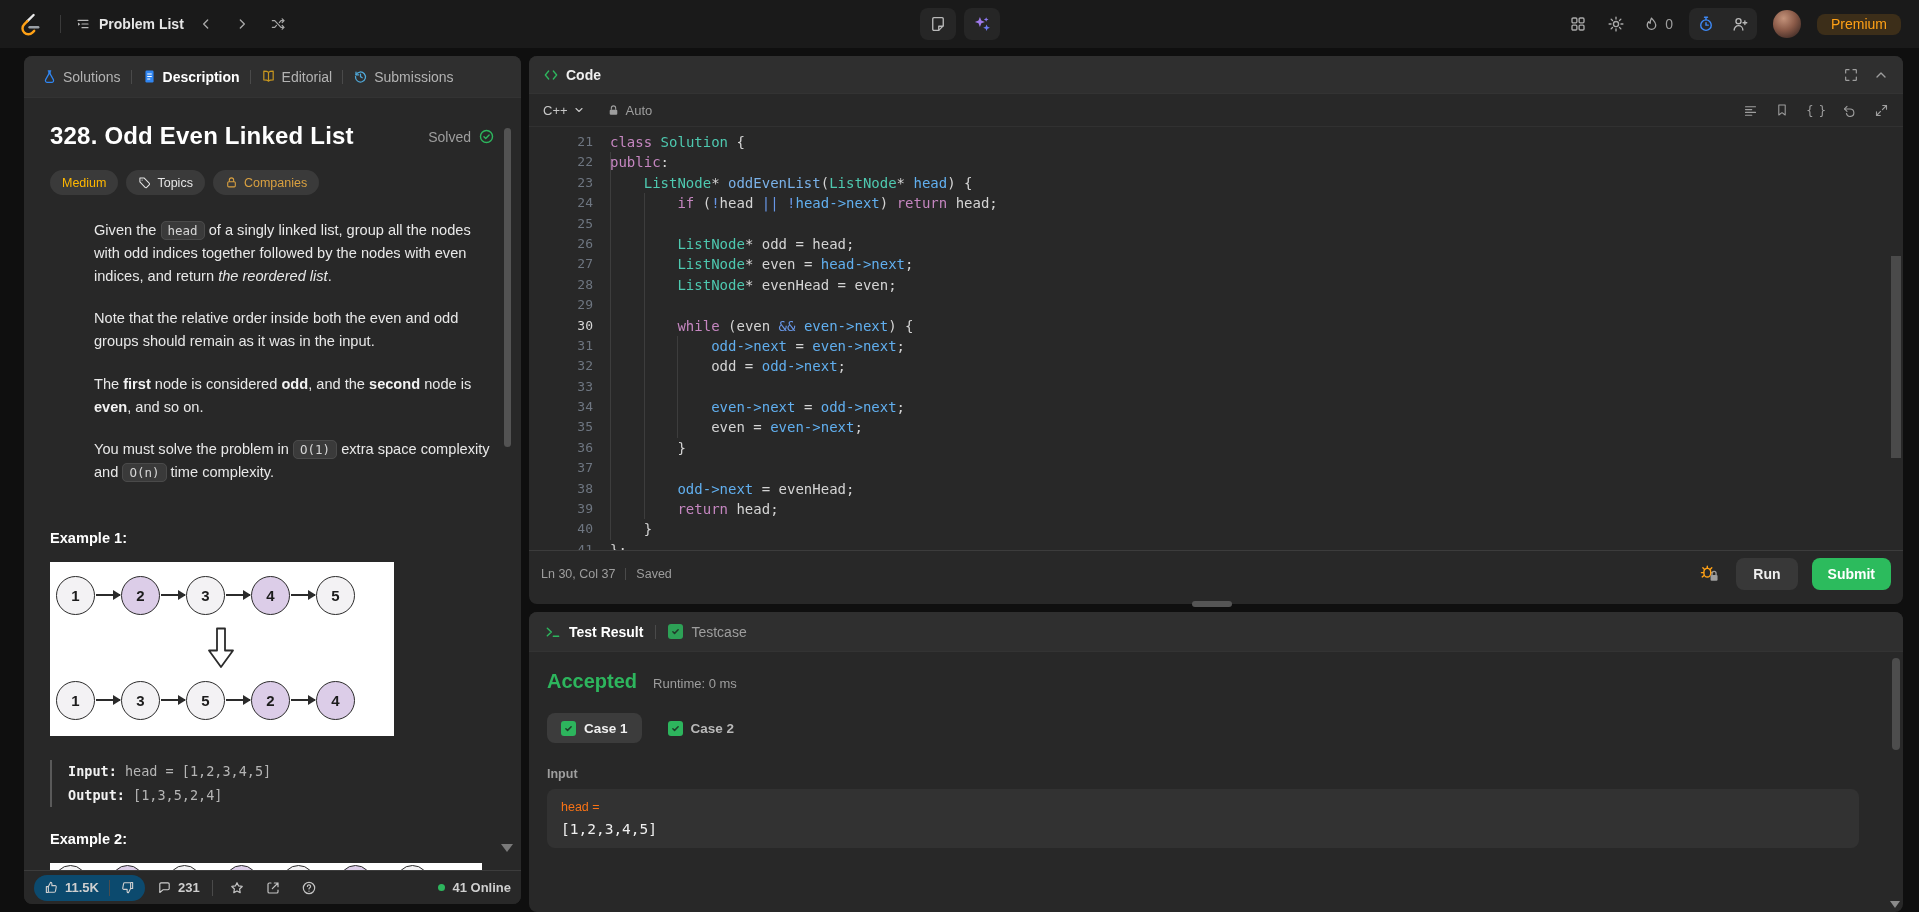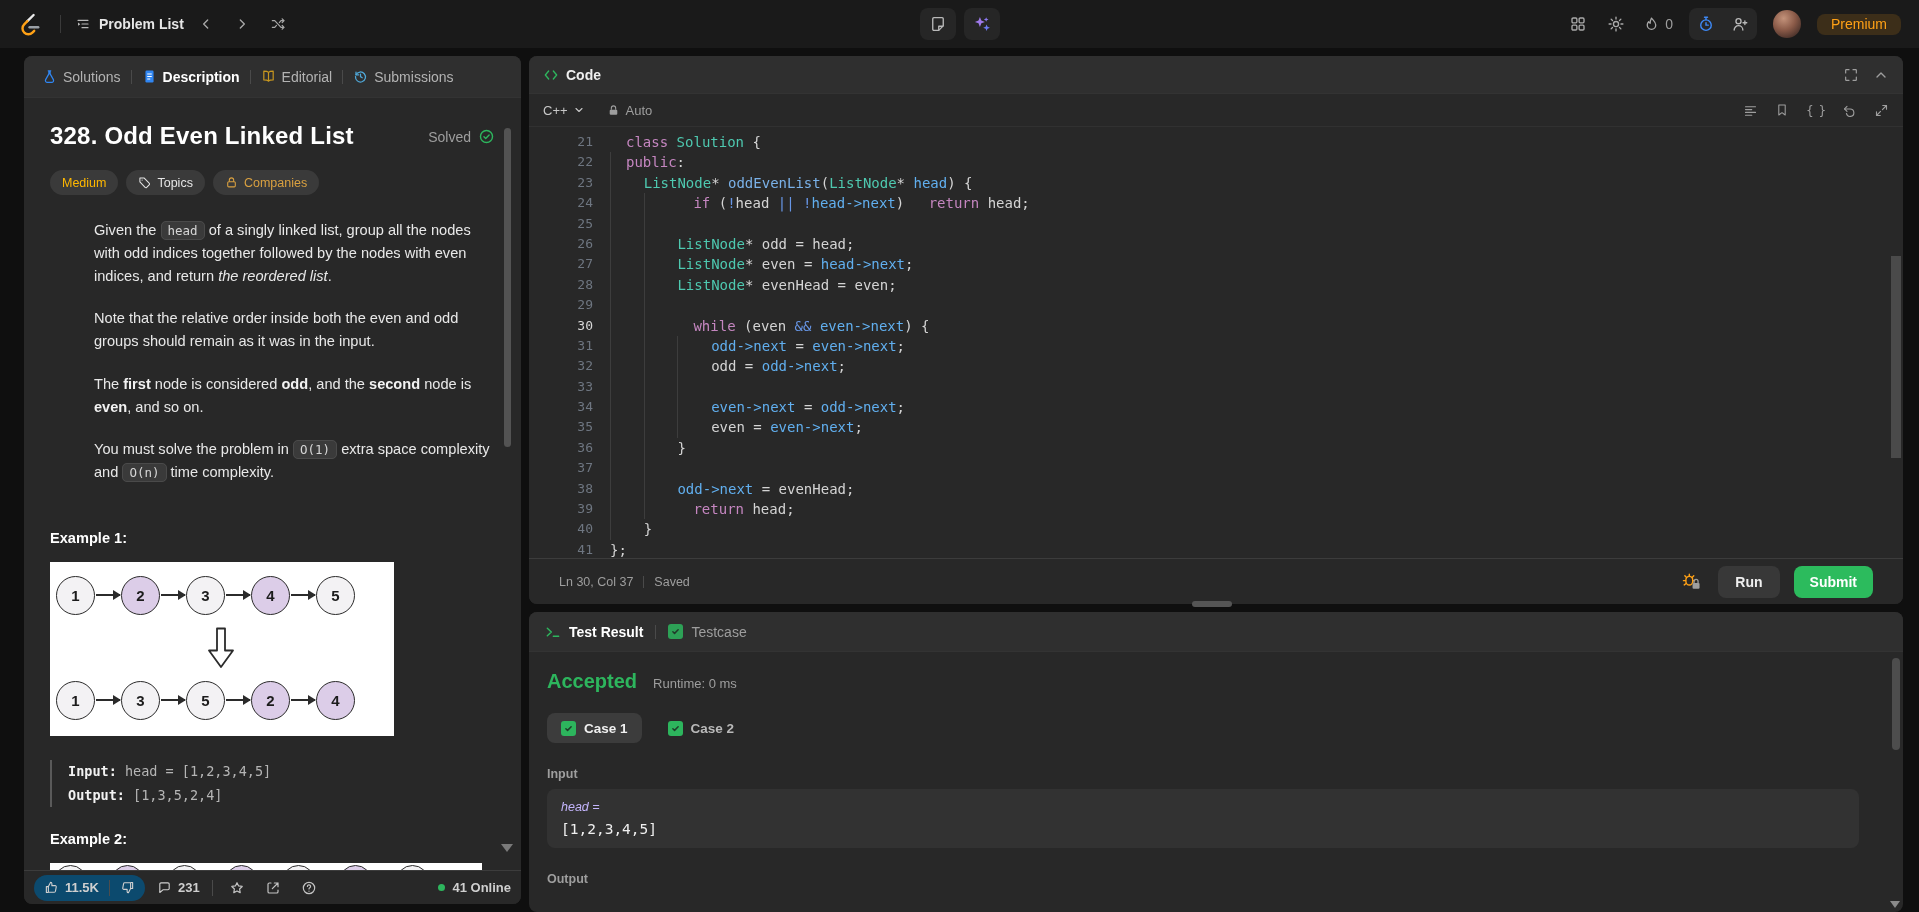--- a/index.html
+++ b/index.html
@@ -99,25 +99,25 @@
   .tb-right { margin-left:auto; display:flex; align-items:center; gap:17px; }
   .tb-right button { background:none; border:none; color:#9e9e9e; cursor:pointer; display:flex; align-items:center; }
   .braces-glyph::before { content:"{ }"; font-family:"DejaVu Sans Mono", monospace; font-size:12px; color:#9e9e9e; letter-spacing:-1px; }
 
   .editor { position:relative; height:431px; overflow:hidden; padding-top:5px; font-family:"DejaVu Sans Mono", monospace; font-size:14px; background:#282828; }
   .cl { display:flex; height:20.4px; line-height:20.4px;padding-left:24px; }
   .ln { width:40px; text-align:right; color:#6e7681; flex:0 0 auto; font-size:13px; }
   .ln.act { color:#d7d7d7; }
   .lt { position:relative; margin-left:17px; white-space:pre; color:#d4d4d4; }
   .lt i { position:absolute; top:0; width:1px; height:100%; background:#3d3d3d; }
-  .tk-p { color:#d4d4d4; } .tk-k { color:#C586C0;margin-left:16px; } .tk-t { color:#4EC9B0; }
+  .tk-p { color:#d4d4d4; } .tk-k { color:#C586C0; } .tk-t { color:#4EC9B0; }
   .tk-f { color:#7ab1e8; } .tk-m { color:#61AFEF; } .tk-o { color:#6796E6; }
   .ed-scroll-thumb { position:absolute; right:2px; top:200px; width:10px; height:202px; background:#4a4a4a; }
 
-  .code-status { position:absolute; left:0; bottom:0; width:100%; height:46px; border-top:1px solid #3c3c3c; display:flex; align-items:center; padding:0 30px; background:#282828; }
+  .code-status { position:absolute; left:0; bottom:8px; width:100%; height:46px; border-top:1px solid #3c3c3c; display:flex; align-items:center; padding:0 12px; background:#282828; }
   .cs-left { display:flex; align-items:center; gap:10px; color:#9e9e9e; font-size:12.5px; }
   .cs-div { width:1px; height:12px; background:#4a4a4a; }
   .cs-right { margin-left:auto; display:flex; align-items:center; gap:14px; }
   .btn-run { height:32px; padding:0 17px; background:#383838; color:#efefef; border:none; border-radius:8px; font-size:14px; font-weight:600; cursor:pointer; font-family:inherit; }
   .btn-submit { height:32px; padding:0 16px; background:#2CBB5D; color:#fff; border:none; border-radius:8px; font-size:14px; font-weight:600; cursor:pointer; font-family:inherit; }
   .debug-btn { background:none; border:none; cursor:pointer; display:flex; padding:2px; }
 
   
   .test-header { height:40px; background:#2f2f2f; display:flex; align-items:center; padding:0 16px; border-bottom:1px solid #333; }
   .t-tab { display:flex; align-items:center; gap:8px; background:none; border:none; cursor:pointer; font-family:inherit; font-size:14px; }
@@ -125,21 +125,21 @@
   .t-tab .lbl-idle { color:#9e9e9e; }
   .test-content { padding:18px 18px 0 18px; }
   .verdict-row { display:flex; align-items:baseline; gap:16px; }
   .verdict { font-size:20px; font-weight:600; color:#2DB55D; }
   .runtime { font-size:13px; color:#9e9e9e; }
   .cases { display:flex; align-items:center; gap:12px; margin-top:20px; }
   .case { display:flex; align-items:center; gap:8px; height:30px; padding:0 14px; border-radius:8px; background:none; border:none; color:#b9b9b9; font-size:13.5px; font-weight:600; cursor:pointer; font-family:inherit; }
   .case.active { background:#3c3c3c; color:#f0f0f0; }
   .io-label { margin-top:24px; font-size:12.5px; color:#9e9e9e; font-weight:600; }
   .input-box { margin-top:8px; margin-right:26px; background:#323232; border-radius:8px; padding:11px 14px; }
-  .input-var { font-size:12.5px; color:#c4b5fd;font-style:italic; }
+  .input-var { font-size:12.5px; color:#f97316; }
   .input-val { margin-top:7px; font-family:"DejaVu Sans Mono", monospace; font-size:14.5px; color:#f0f0f0; }
   .ts-thumb { position:absolute; right:3px; top:46px; width:8px; height:92px; background:#4d4d4d; border-radius:4px; }
   .ts-down { position:absolute; right:3px; bottom:4px; width:0; height:0; border-left:5px solid transparent; border-right:5px solid transparent; border-top:7px solid #8a8a8a; }
 
   .check-sq { width:15px; height:15px; border-radius:3px; background:#2DB55D; display:flex; align-items:center; justify-content:center; flex:0 0 auto; }
 </style>
 </head>
 <body>
 
 <div id="app">
@@ -691,20 +691,19 @@
               </svg>
             </span>
             <span>Case 2</span>
           </button>
         </div>
       <div class="io-label">Input</div>
       <div class="input-box">
         <div class="input-var">head =</div>
         <div class="input-val">[1,2,3,4,5]</div>
       </div>
-      <div class="io-label">Output</div>
     </div>
 
     <div class="ts-thumb"></div>
     <div class="ts-down"></div>
   </section>
 
 </div>
 
 </body></html>

